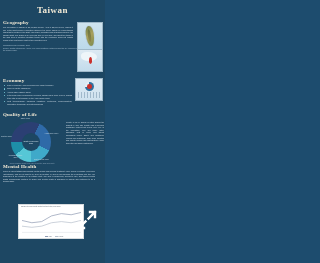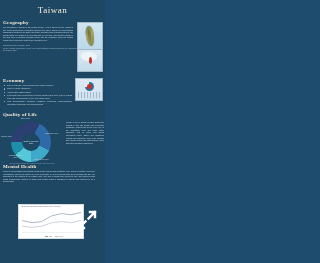--- a/index.html
+++ b/index.html
@@ -8,21 +8,21 @@
     background:#1d4c6e;
     font-family:"Liberation Sans",sans-serif;
     color:#e8eef2;
     position:relative;
   }
   .poster{position:absolute;inset:0;background:#1d4763;}
   
   .title-bar{height:20px;display:flex;align-items:center;justify-content:center;}
   .title{
     font-family:"Liberation Serif",serif;
-    font-weight:normal;font-size:9px;letter-spacing:.5px;
+    font-weight:bold;font-size:9px;letter-spacing:.5px;
     color:#f2ead6;
   }
   
   .sec-h{
     font-family:"Liberation Serif",serif;
     font-weight:bold;font-size:5px;color:#f2ead6;
     margin:0 0 1px 3px;letter-spacing:.2px;
   }
   .sec{position:relative;}
   

